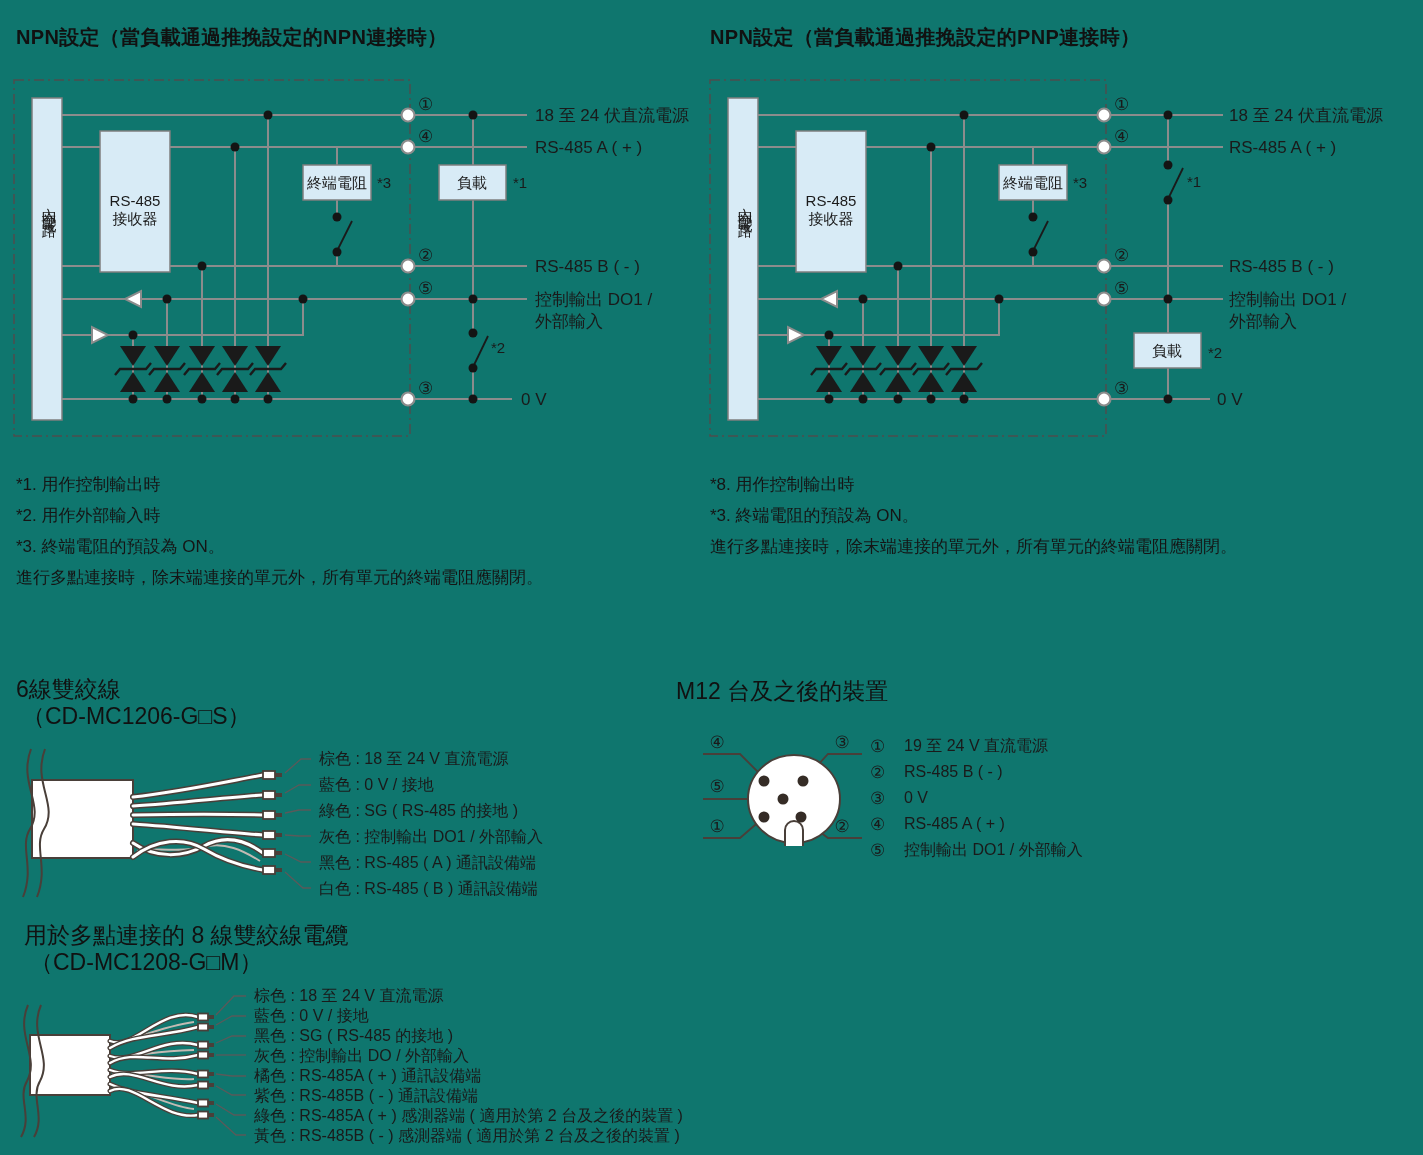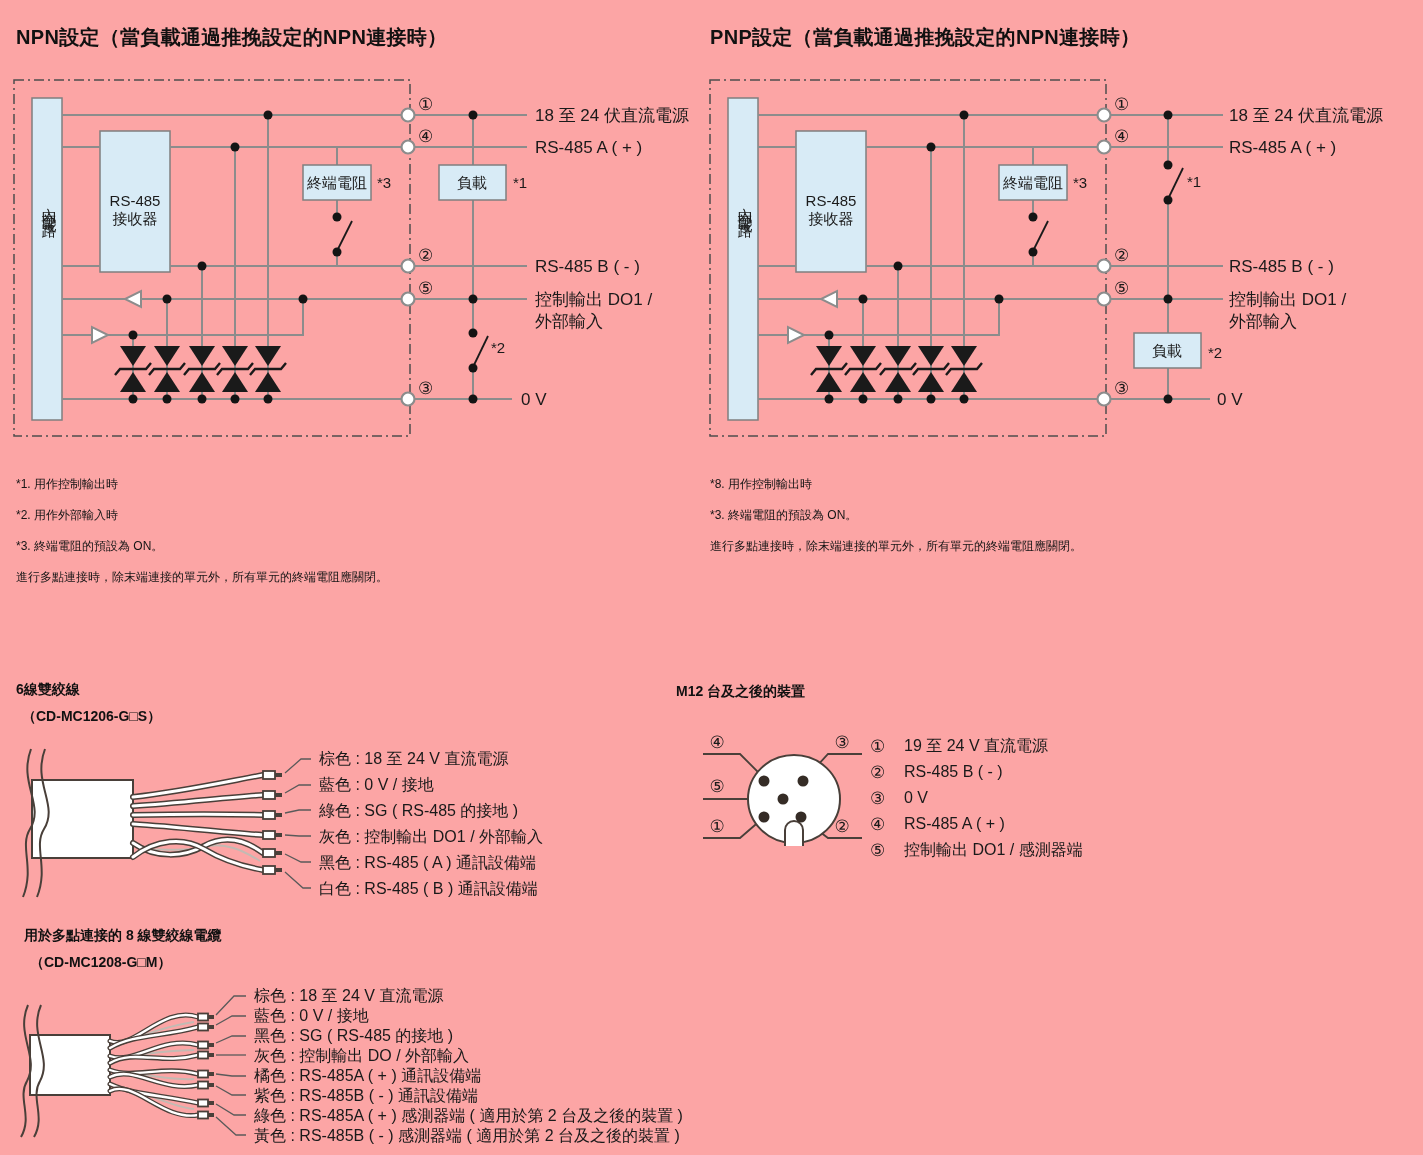--- a/index.html
+++ b/index.html
@@ -1,20 +1,20 @@
 <!DOCTYPE html>
 <html><head>
 <meta charset="utf-8">
 <style>
   html,body{margin:0;padding:0;background:#fff;}
-  #page{position:relative;width:1423px;height:1155px;background:#fca5a5;overflow:hidden;
+  #page{position:relative;width:1423px;height:1155px;background:#0f766e;overflow:hidden;
         font-family:"Liberation Sans",sans-serif;color:#1a1a1a;}
   .title{position:absolute;font-size:20px;font-weight:bold;color:#111;white-space:nowrap;letter-spacing:.3px;}
-  .sec-title{position:absolute;font-size:14px;font-weight:bold;line-height:27px;color:#111;white-space:nowrap;}
-  .notes{position:absolute;font-size:12px;line-height:31px;color:#151515;white-space:nowrap;}
+  .sec-title{position:absolute;font-size:23px;font-weight:normal;line-height:27px;color:#111;white-space:nowrap;}
+  .notes{position:absolute;font-size:17px;line-height:31px;color:#151515;white-space:nowrap;}
   .notes span{display:block;}
   .vtext{position:absolute;writing-mode:vertical-rl;text-orientation:upright;
          font-size:15px;letter-spacing:5px;color:#1a1a1a;}
   svg{position:absolute;overflow:visible;}
   svg text{font-family:"Liberation Sans",sans-serif;fill:#1a1a1a;}
   .bluebox{fill:#d8ebf6;stroke:#7f7f7f;stroke-width:1.5;}
   .wire{stroke:#8c8c8c;stroke-width:2;fill:none;}
   .dot{fill:#141414;}
   .term{fill:#fff;stroke:#8c8c8c;stroke-width:2.2;}
   .buf{fill:#fff;stroke:#8c8c8c;stroke-width:2;}
@@ -149,21 +149,21 @@
   </svg>
   <div class="vtext" style="left:39px;top:196px">內部電路</div>
 
   <div class="notes" style="left:16px;top:469px">
     <span>*1. 用作控制輸出時</span>
     <span>*2. 用作外部輸入時</span>
     <span>*3. 終端電阻的預設為 ON。</span>
     <span>進行多點連接時，除末端連接的單元外，所有單元的終端電阻應關閉。</span>
   </div>
 
-  <div class="title" style="left:710px;top:24px">PNP設定（當負載通過推挽設定的NPN連接時）</div>
+  <div class="title" style="left:710px;top:24px">NPN設定（當負載通過推挽設定的PNP連接時）</div>
 
   <svg style="left:700px;top:75px" width="723" height="372" viewBox="0 0 723 372">
     <g>
       <rect x="10" y="5" width="396" height="356" fill="none" stroke="#4d4d4d" stroke-width="1.5" stroke-dasharray="10 4 2 4"></rect>
       <rect x="28" y="23" width="30" height="322" class="bluebox"></rect>
       <rect x="96" y="56" width="70" height="141" class="bluebox"></rect>
       <text x="131" y="131" class="boxtxt">RS-485</text>
       <text x="131" y="149" class="boxtxt">接收器</text>
 
       <g>
@@ -369,21 +369,21 @@
     <div class="m12-row">
       <span class="cnum">③</span>
       <span>0 V</span>
     </div>
     <div class="m12-row">
       <span class="cnum">④</span>
       <span>RS-485 A ( + )</span>
     </div>
     <div class="m12-row">
       <span class="cnum">⑤</span>
-      <span>控制輸出 DO1 / 感測器端</span>
+      <span>控制輸出 DO1 / 外部輸入</span>
     </div>
   </div>
 
   <div class="sec-title" style="left:24px;top:922px">
     <div>用於多點連接的 8 線雙絞線電纜</div>
     <div style="padding-left:6px">（CD-MC1208-G□M）</div>
   </div>
 
   <svg style="left:0;top:985px" width="720" height="170" viewBox="0 0 720 170">
     <g>

